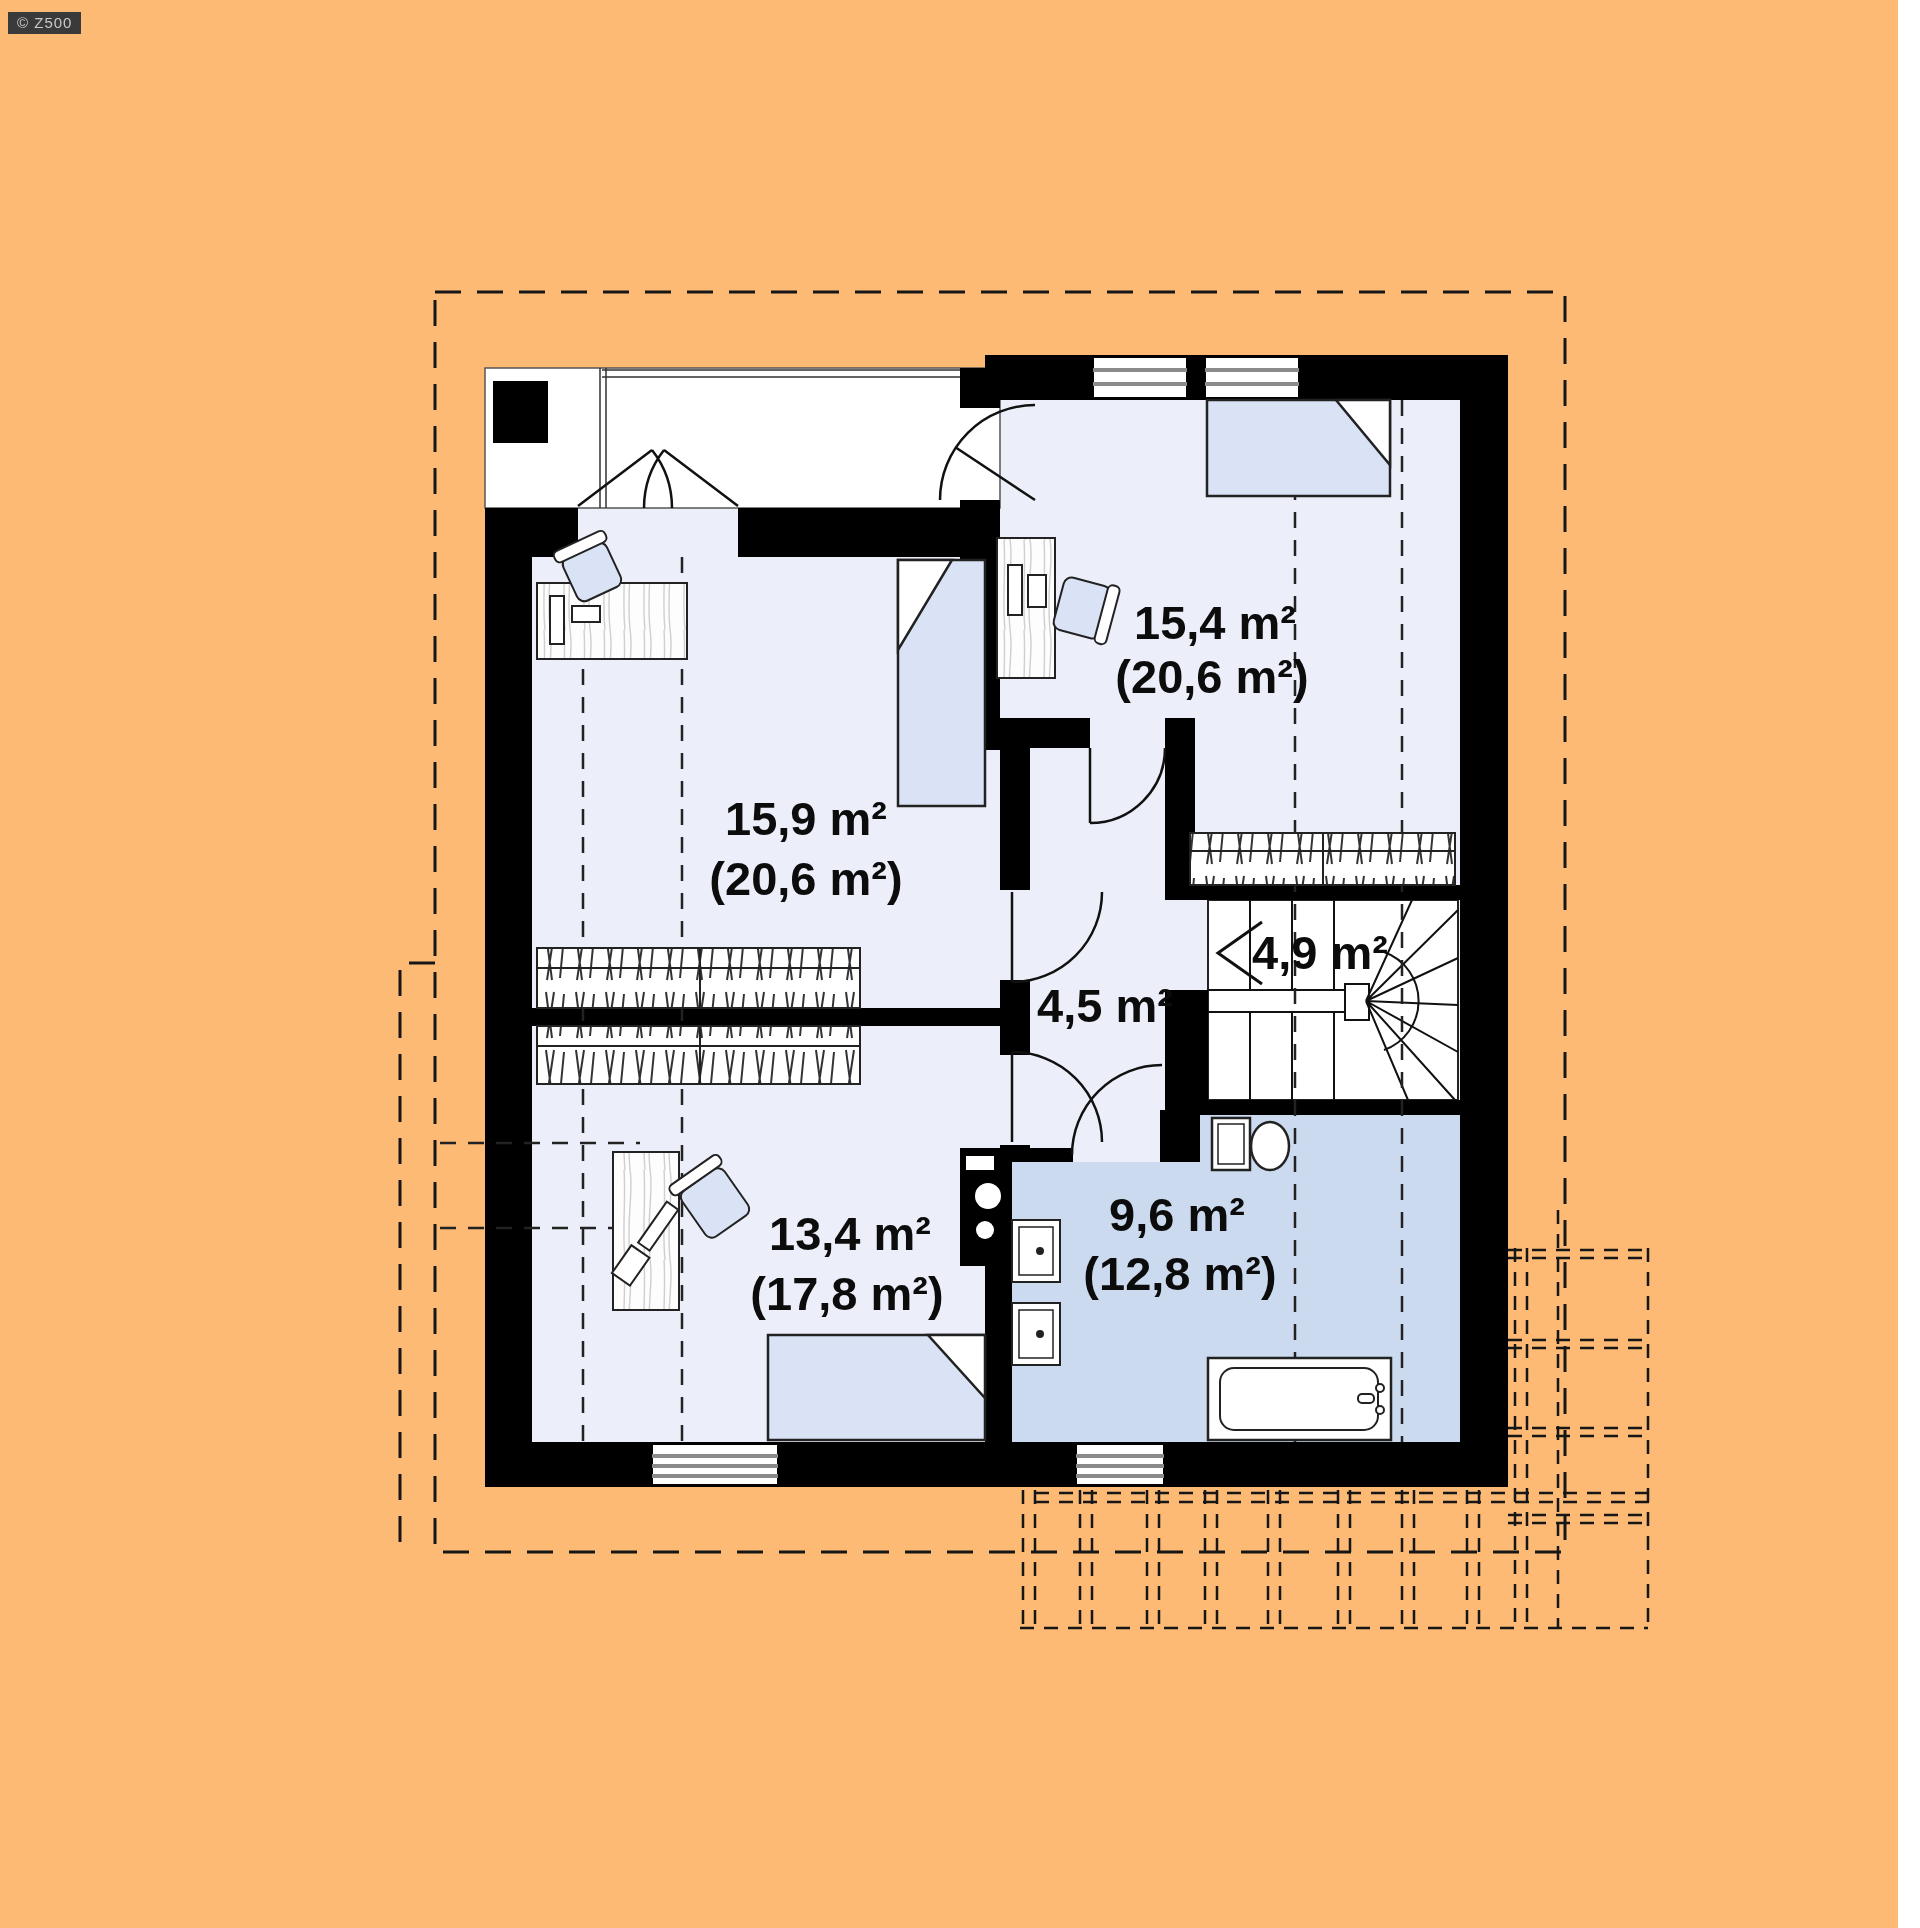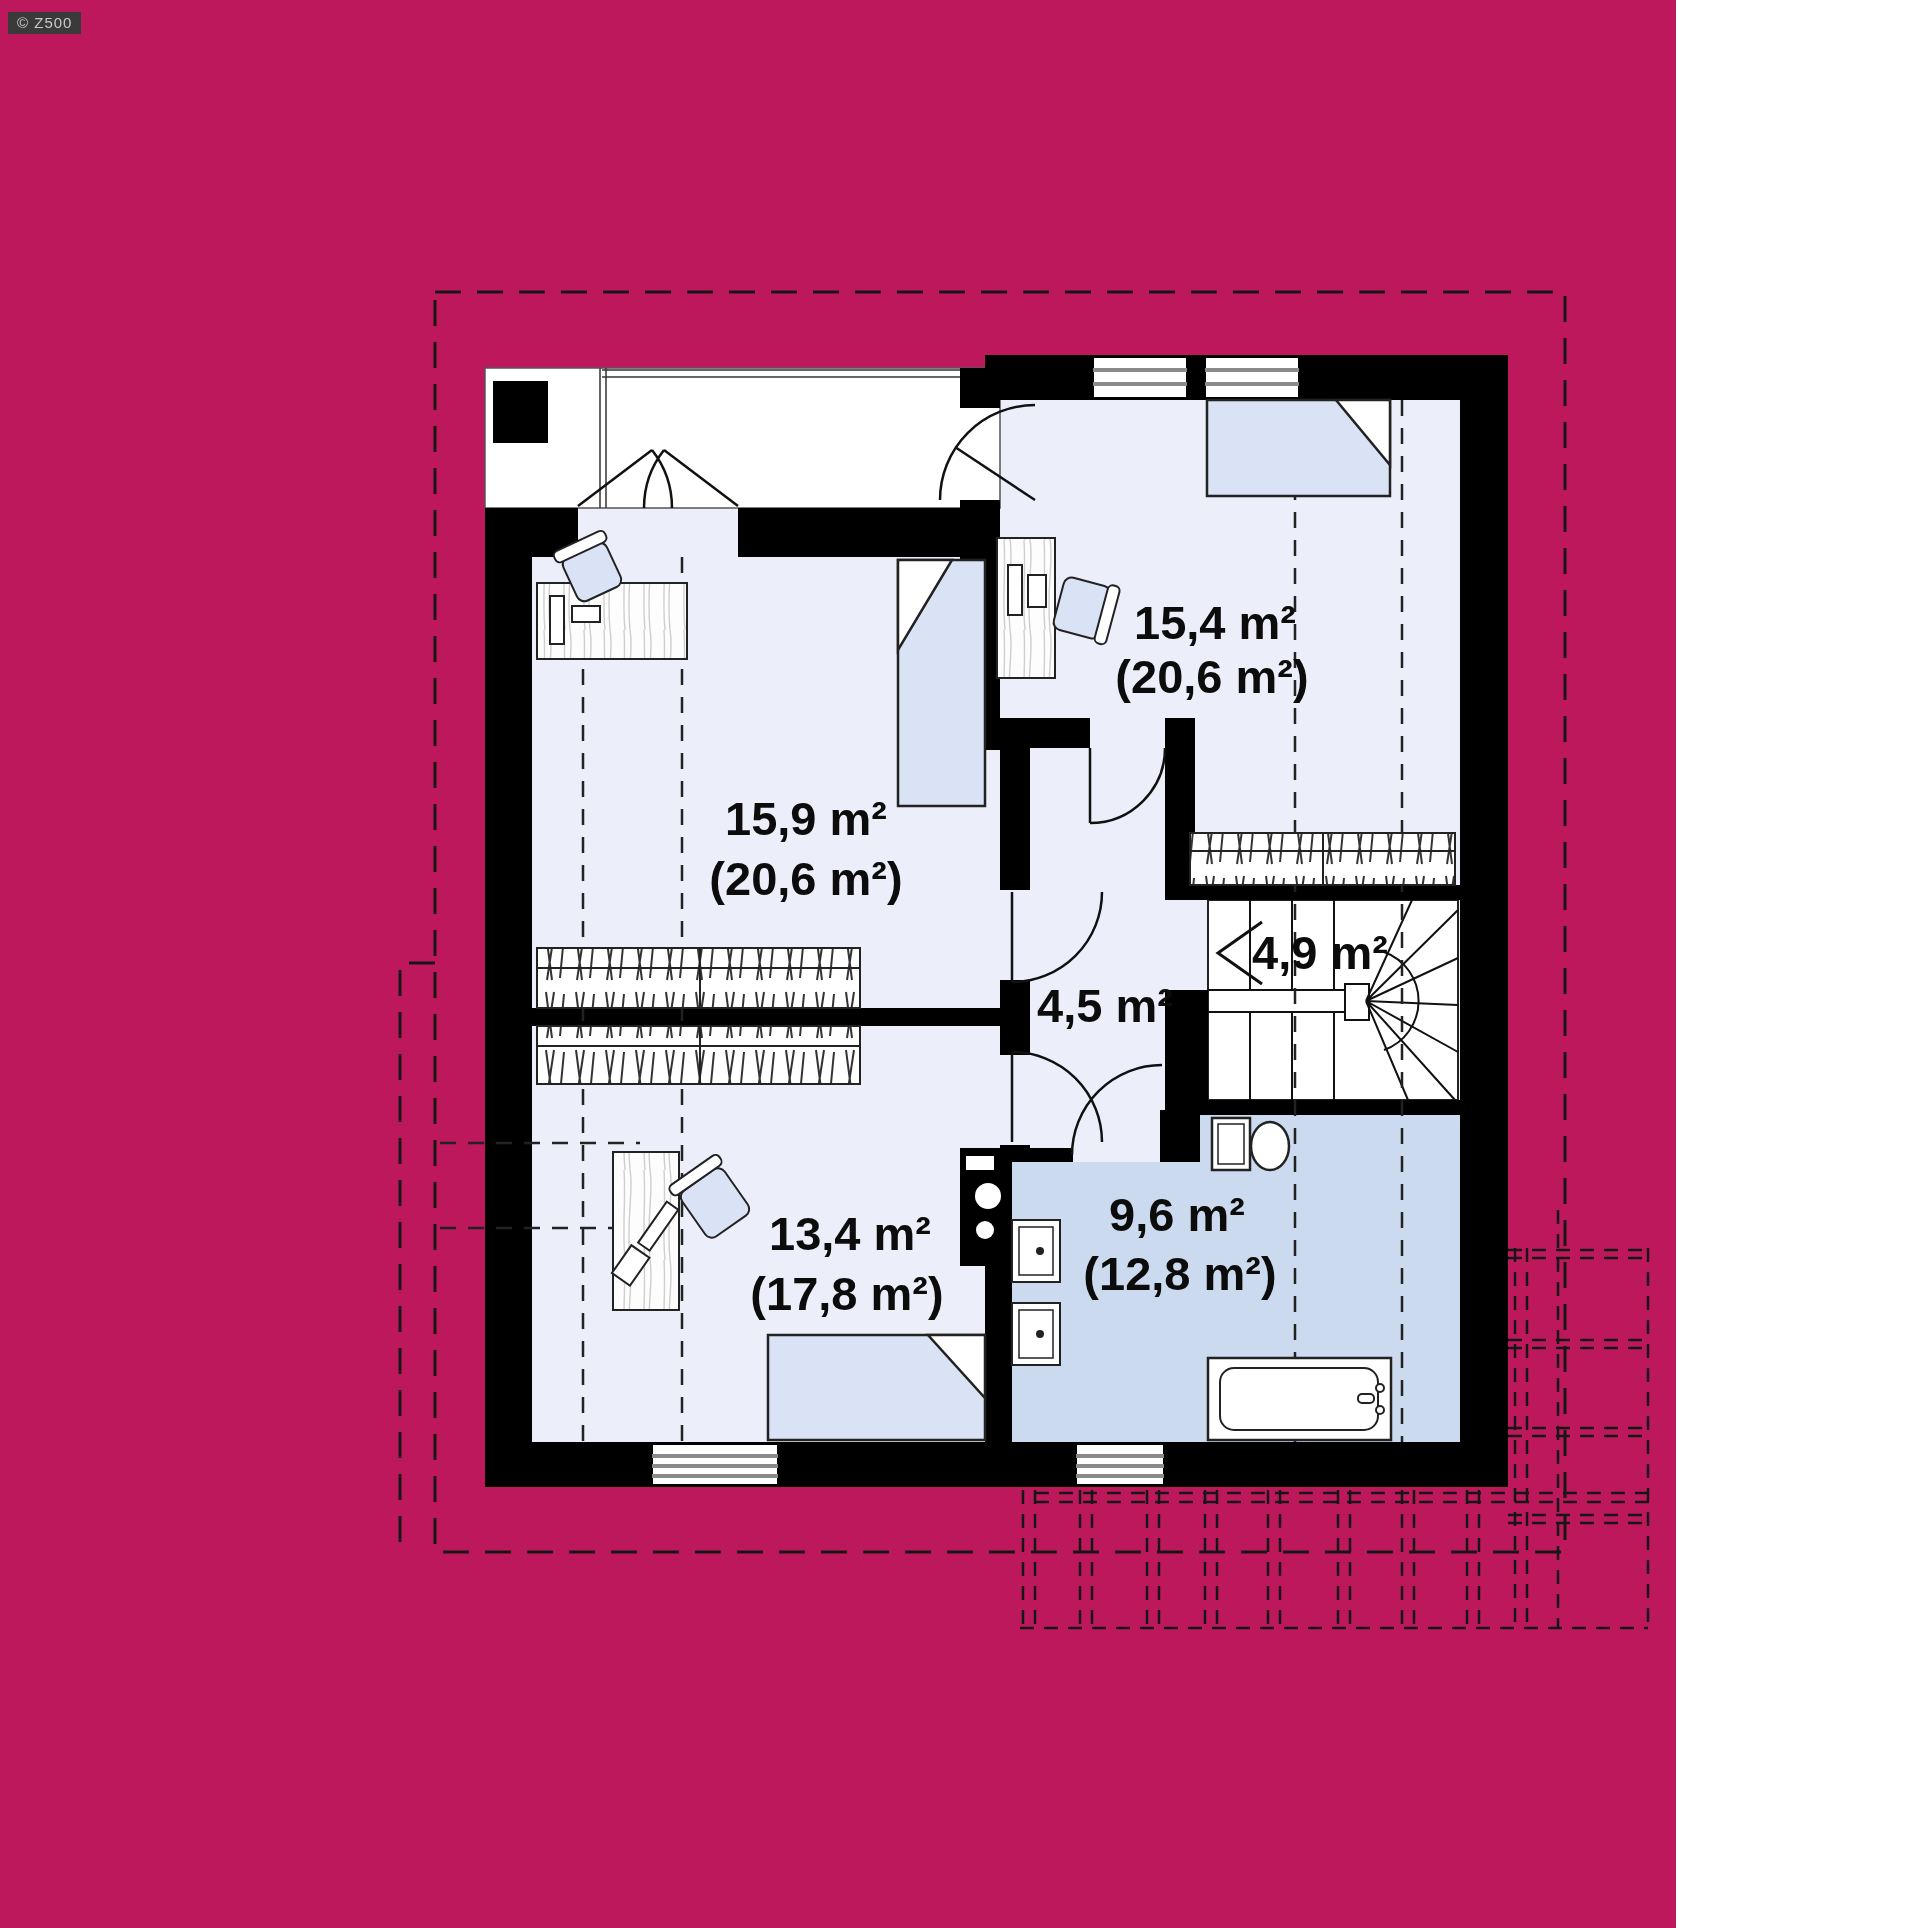--- a/index.html
+++ b/index.html
@@ -1,17 +1,17 @@
 <!DOCTYPE html>
 <html><head>
 <meta charset="utf-8">
 <style>
   html,body{margin:0;padding:0;background:#ffffff;width:1920px;height:1928px;overflow:hidden;
             font-family:"Liberation Sans", sans-serif;}
-  .stage{position:relative;width:1676px;height:1928px;background:#be185d;}
+  .stage{position:relative;width:1898px;height:1928px;background:#fdba74;}
   .watermark{position:absolute;left:8px;top:12px;background:#3a3a3a;color:#c9c9c9;
              font-size:15px;line-height:22px;padding:0 9px;letter-spacing:1px;}
   svg{position:absolute;left:0;top:0;}
   text.area{font-weight:bold;font-size:47px;fill:#0c0c0c;text-anchor:middle;}
 </style>
 </head>
 <body>
 
 <div class="stage">
   <div class="watermark">© Z500</div>

